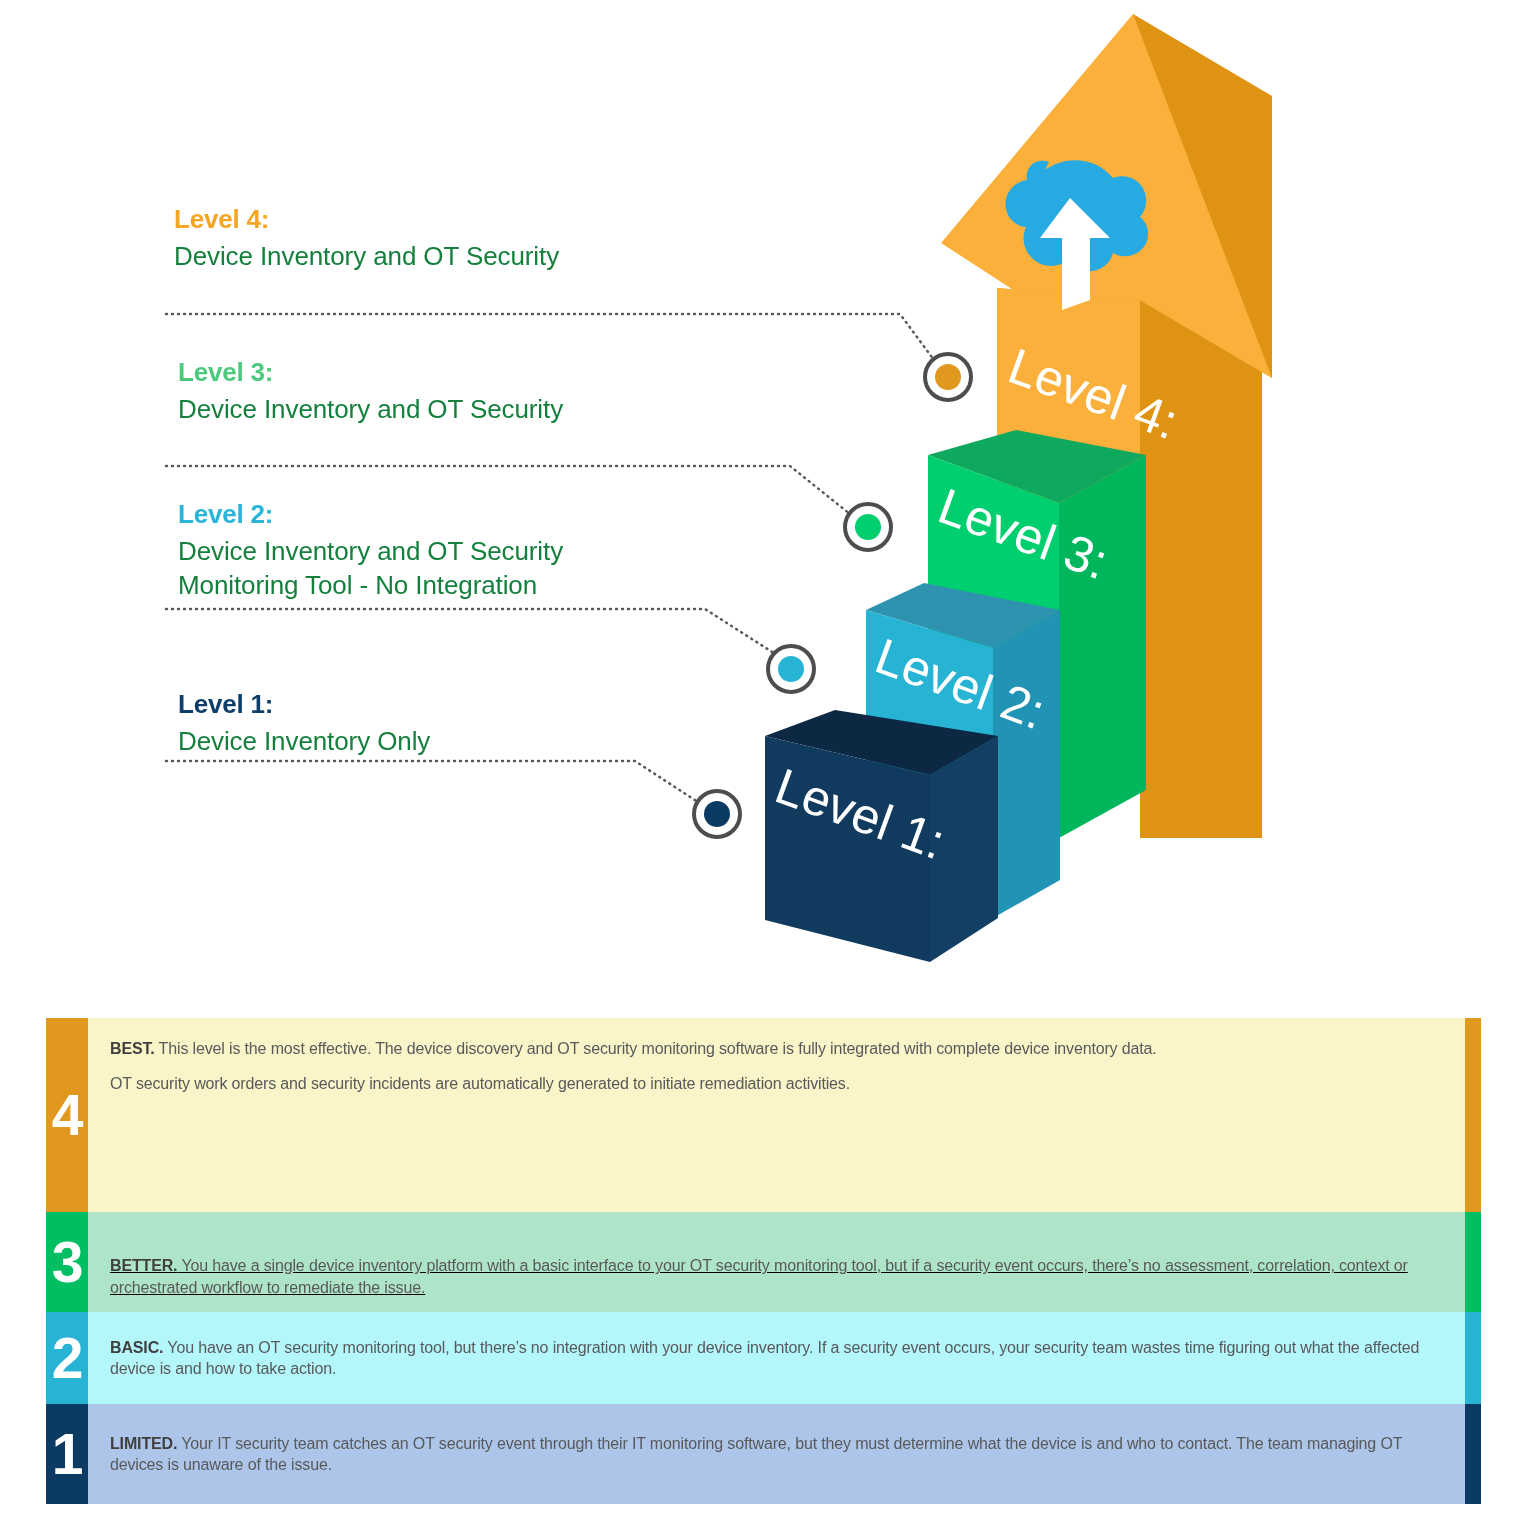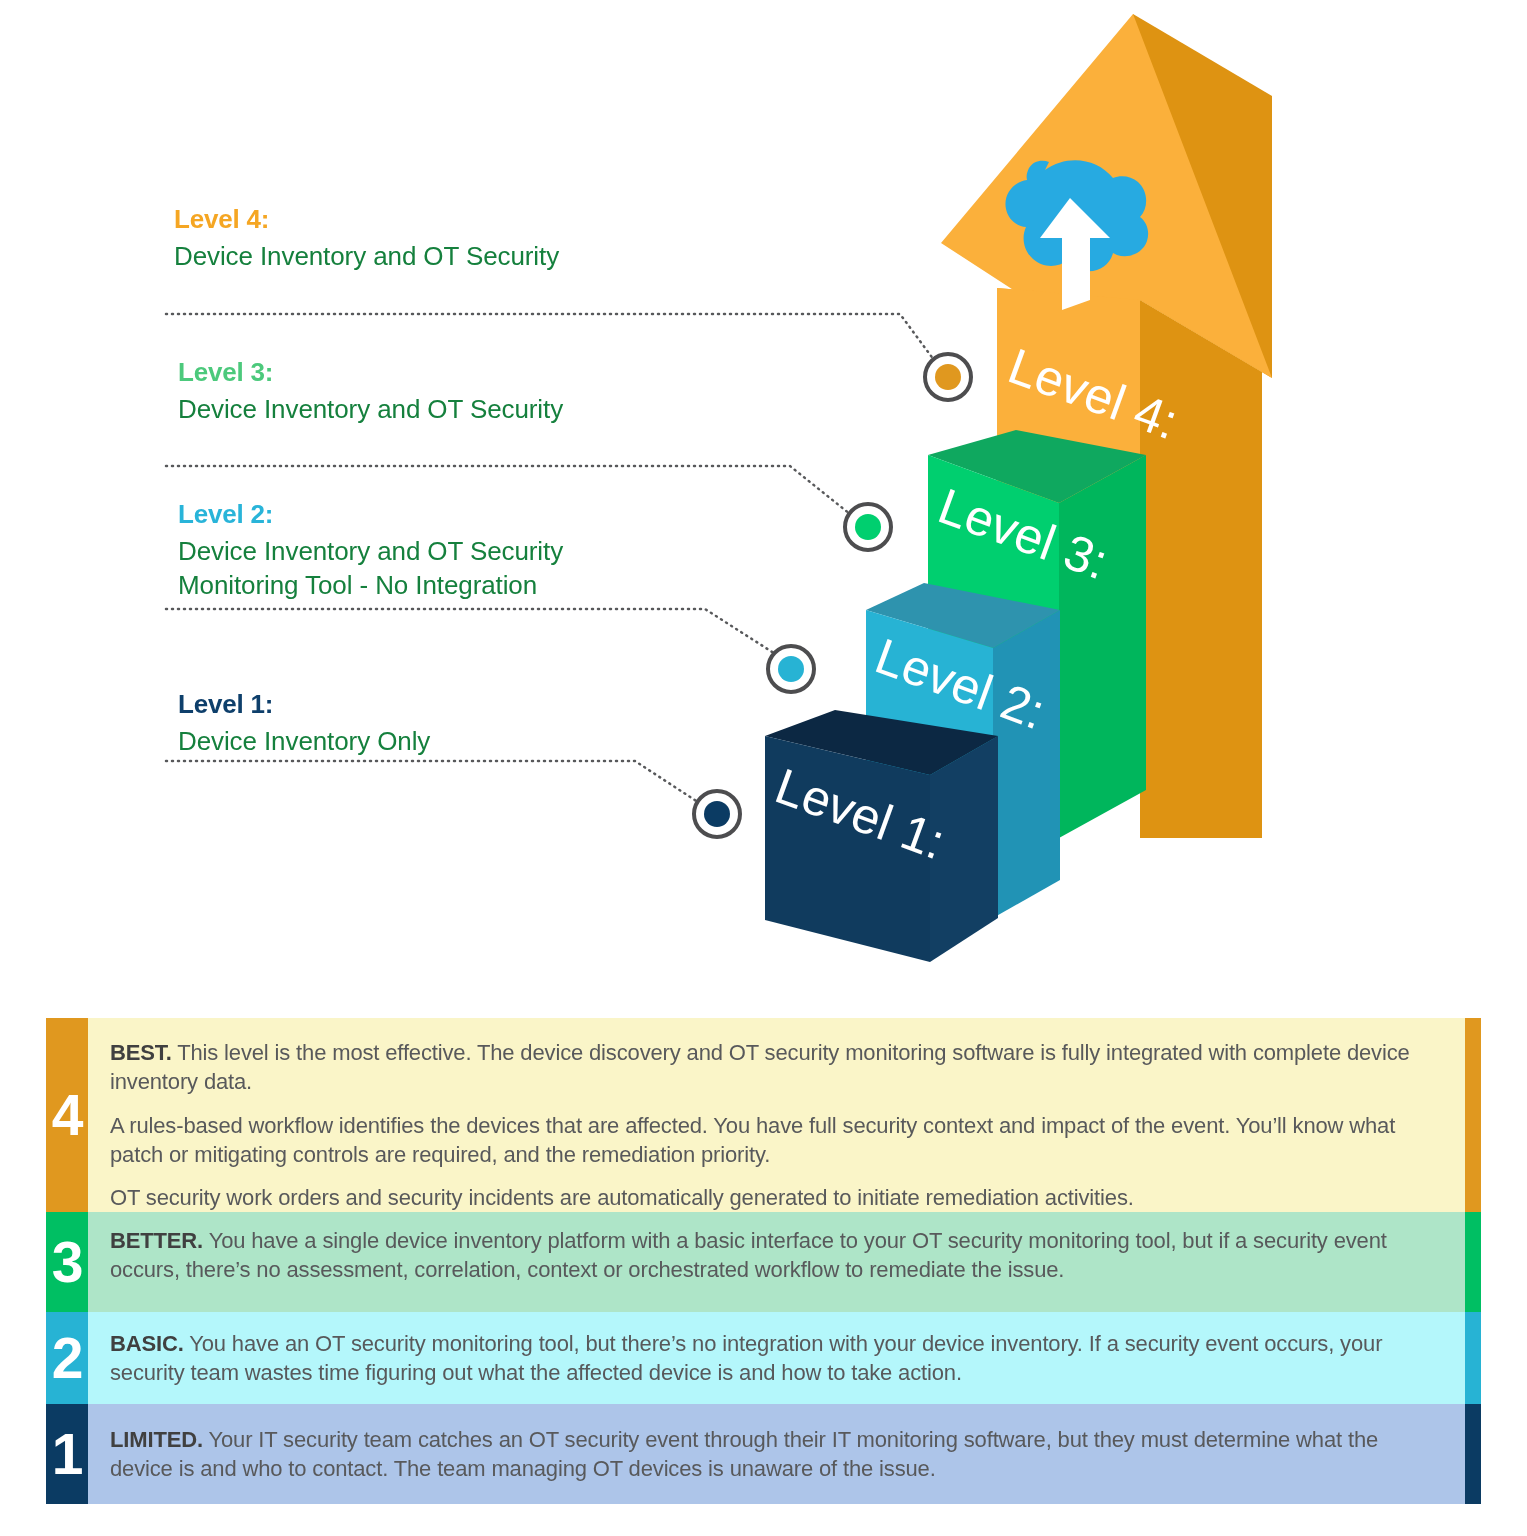--- a/index.html
+++ b/index.html
@@ -82,21 +82,21 @@
   .tbody {
     flex: 1 1 auto;
     padding: 14px 22px 14px 22px;
     box-sizing: border-box;
   }
   .tedge {
     width: 16px;
     flex: 0 0 16px;
   }
   .tpara {
-    font-size: 22px;
+    font-size: 16px;
     color: #58595b;
     line-height: 1.33;
     margin: 0 0 14px 0;
     letter-spacing: -0.15px;
   }
   .tpara:last-child { margin-bottom: 0; }
   .tpara b {
     color: #404040;
     font-weight: bold;
   }
@@ -116,21 +116,21 @@
   #row1 .tnum { background: #0b3b63; }
   #row1 .tbody { background: #adc5e9; }
   #row1 .tedge { background: #0b3b63; }
 
   #row4 { height: 194px; }
   #row3 { height: 100px; }
   #row2 { height: 92px; }
   #row1 { height: 100px; }
 
   #row4 .tbody { padding-top: 20px; }
-  #row3 .tbody { display:flex; flex-direction:column; justify-content:flex-start; }
+  #row3 .tbody { display:flex; flex-direction:column; justify-content:flex-end;text-decoration:underline; }
   #row2 .tbody { display:flex; flex-direction:column; justify-content:center; }
   #row1 .tbody { display:flex; flex-direction:column; justify-content:center;align-items:center; }
 </style>
 </head>
 <body>
 
 <div id="top-section">
 
   <svg id="stair-svg" viewBox="0 0 1527 1005">
 
@@ -215,21 +215,20 @@
     <div class="callout-desc">Device Inventory Only</div>
   </div>
 </div>
 
 <div id="table-section">
 
   <div class="trow" id="row4">
     <div class="tnum">4</div>
     <div class="tbody">
       <p class="tpara"><b>BEST.</b><span> This level is the most effective. The  device discovery and OT security monitoring software is fully integrated with complete device inventory data.</span></p>
-      <p class="tpara"><span>A rules-based workflow identifies the devices that are affected. You have full security context and impact of the event. You’ll know what patch or mitigating controls are required, and the remediation priority.</span></p>
       <p class="tpara"><span>OT security work orders and security incidents are automatically generated to initiate remediation activities.</span></p>
     </div>
     <div class="tedge"></div>
   </div>
 
   <div class="trow" id="row3">
     <div class="tnum">3</div>
     <div class="tbody">
       <p class="tpara"><b>BETTER.</b><span>  You have a single device inventory platform with a basic interface to your OT security monitoring tool, but if a security event occurs, there’s no assessment, correlation, context or orchestrated workflow to remediate the issue.</span></p>
     </div>

